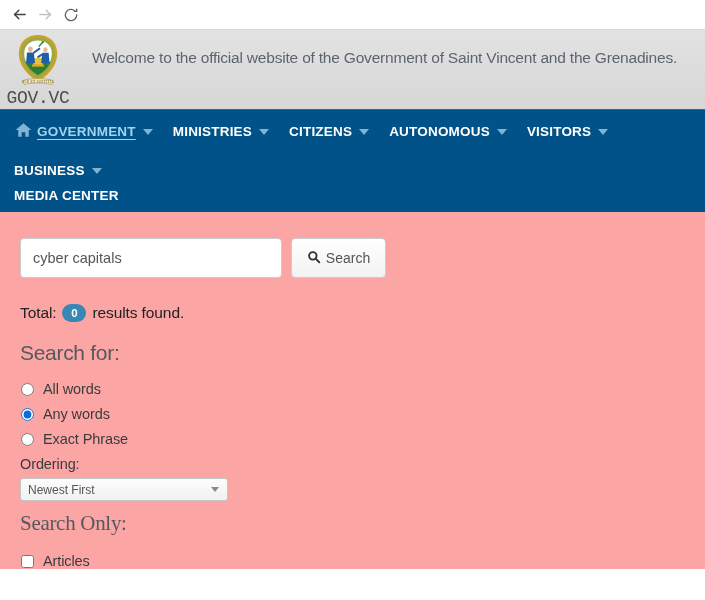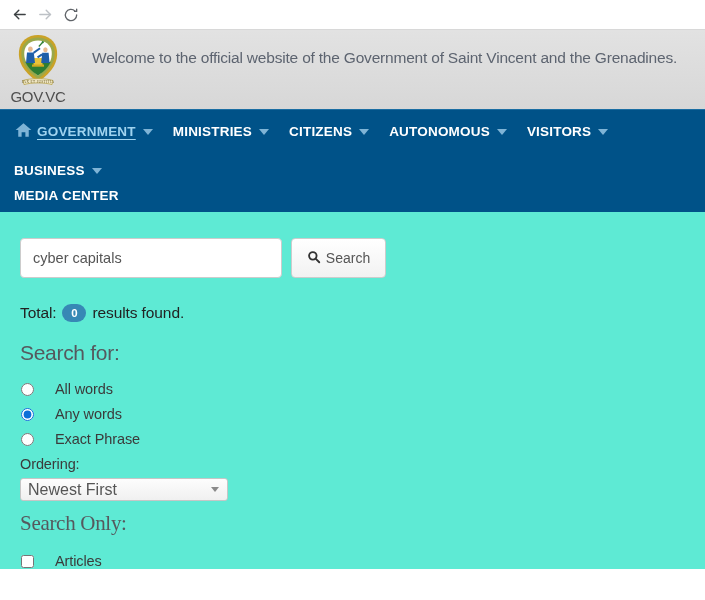--- a/index.html
+++ b/index.html
@@ -67,26 +67,26 @@
     width: 68px;
     padding-left: 8px;
     padding-top: 3px;
     display: flex;
     flex-direction: column;
     align-items: center;
     flex: 0 0 auto;
   }
   .crest { width: 48px; height: 58px; display: block; }
   .brand-name {
-    font-size: 15px;
+    font-size: 18px;
     color: #4f4f4f;
     letter-spacing: -0.3px;
     margin-top: -2px;
     line-height: 1;
-    font-family: Liberation Sans, sans-serif;
+    font-family: Liberation Mono, monospace;
   }
   .welcome {
     flex: 1 1 auto;
     font-size: 15.5px;
     color: #5d6470;
     padding-top: 19px;
     padding-left: 24px;
     letter-spacing: -0.2px;
     white-space: nowrap;
   }
@@ -126,21 +126,21 @@
     width: 0; height: 0;
     border-left: 5px solid transparent;
     border-right: 5px solid transparent;
     border-top: 6px solid #7fb4d6;
   }
   .nav-row-second { padding: 0 20px 9px 4px; display: flex; }
   .nav-row-second .nav-item { padding-top: 0; padding-bottom: 0; }
 
   
   .content {
-    background: #5eead4;
+    background: #fca5a5;
     padding: 26px 20px 0 20px;
   }
   .search-row { display: flex; align-items: stretch; margin-bottom: 0; }
   .search-input {
     width: 262px;
     height: 40px;
     border: 1px solid #cccccc;
     border-radius: 4px;
     padding: 6px 12px;
     font-size: 14.5px;
@@ -199,21 +199,20 @@
     letter-spacing: -0.3px;
   }
 
   .option-list { margin-top: 16px; }
   .option-row {
     display: flex;
     align-items: center;
     margin-bottom: 9px;
     font-size: 14.5px;
     color: #3b3b3b;
-    gap: 12px;
   }
   .option-row input[type="radio"],
   .option-row input[type="checkbox"] {
     margin: 0 9px 0 1px;
     width: 13px;
     height: 13px;
     accent-color: #0b6ed8;
     flex: 0 0 auto;
   }
   .option-label { letter-spacing: -0.1px; }
@@ -225,21 +224,21 @@
     margin-bottom: 6px;
     letter-spacing: -0.1px;
   }
   .select-wrap { position: relative; width: 208px; }
   .ordering-select {
     width: 208px;
     height: 23px;
     border: 1px solid #c6c6c6;
     border-radius: 3px;
     background: linear-gradient(to bottom, #fdfdfd 0%, #f0f0f0 100%);
-    font-size: 16px;
+    font-size: 12px;
     color: #555555;
     padding: 0 22px 0 7px;
     appearance: none;
     -webkit-appearance: none;
     font-family: "Liberation Sans", sans-serif;
     outline: none;
   }
   .select-caret {
     position: absolute;
     right: 9px;

